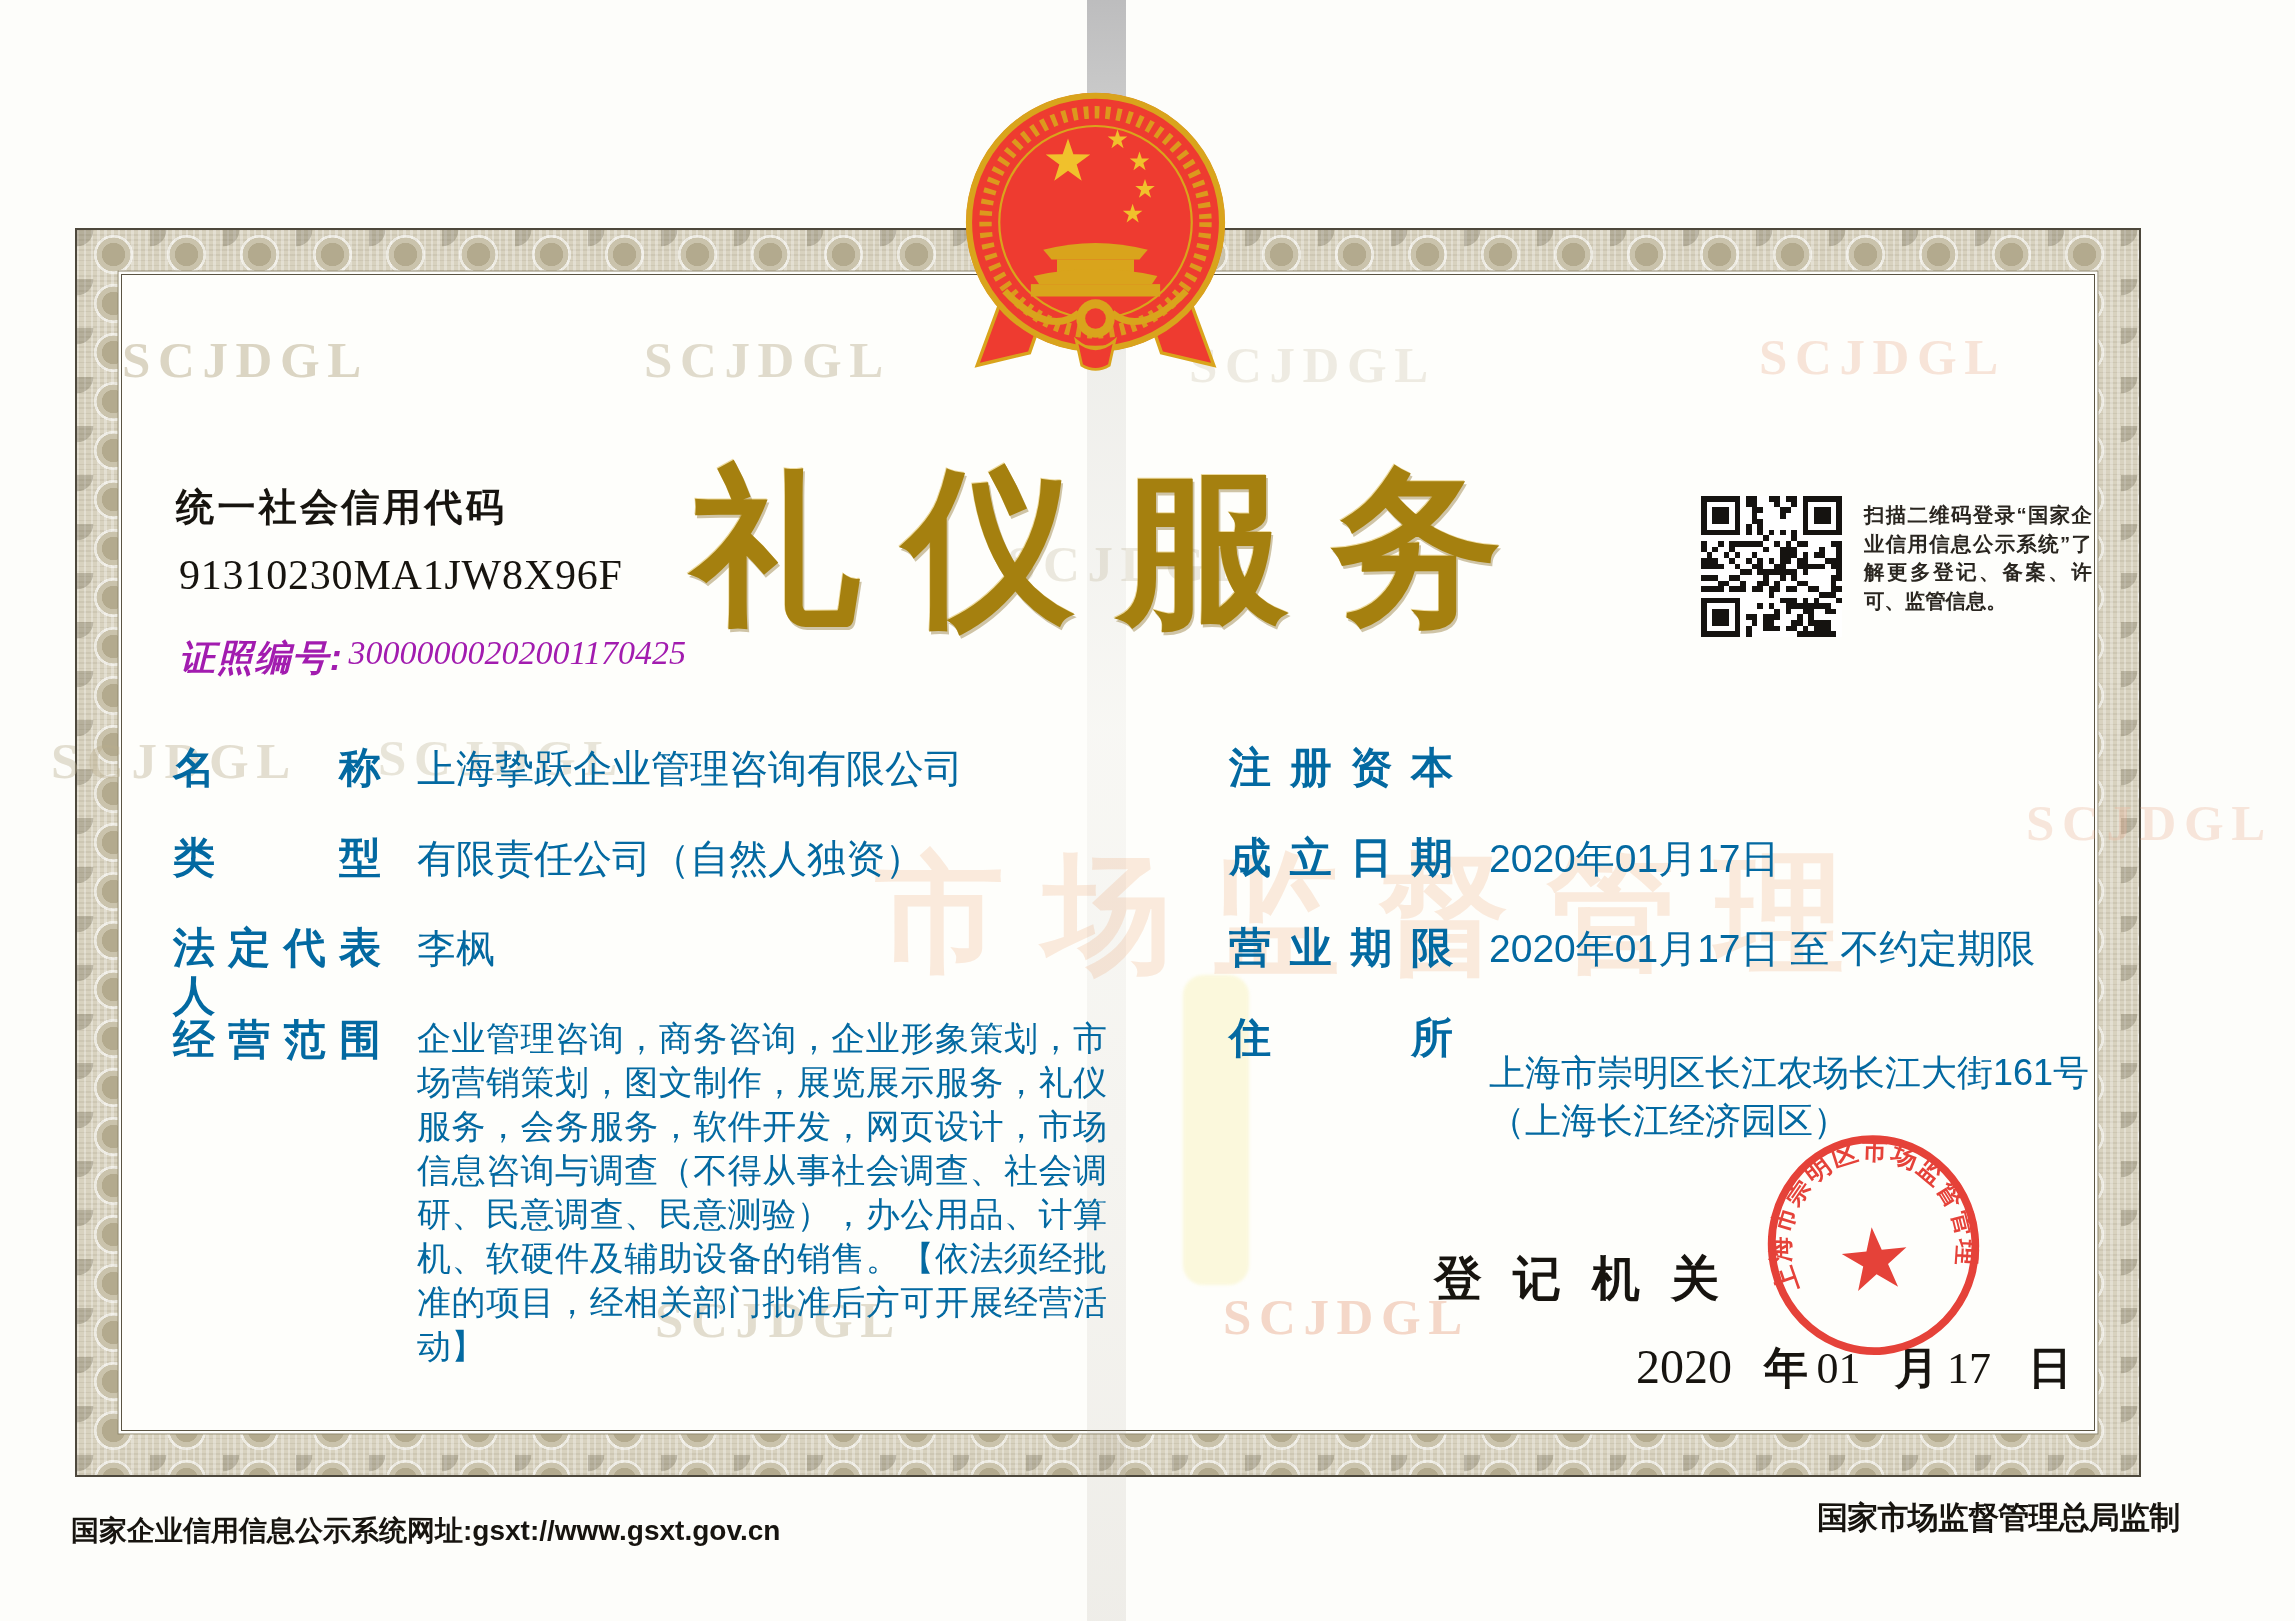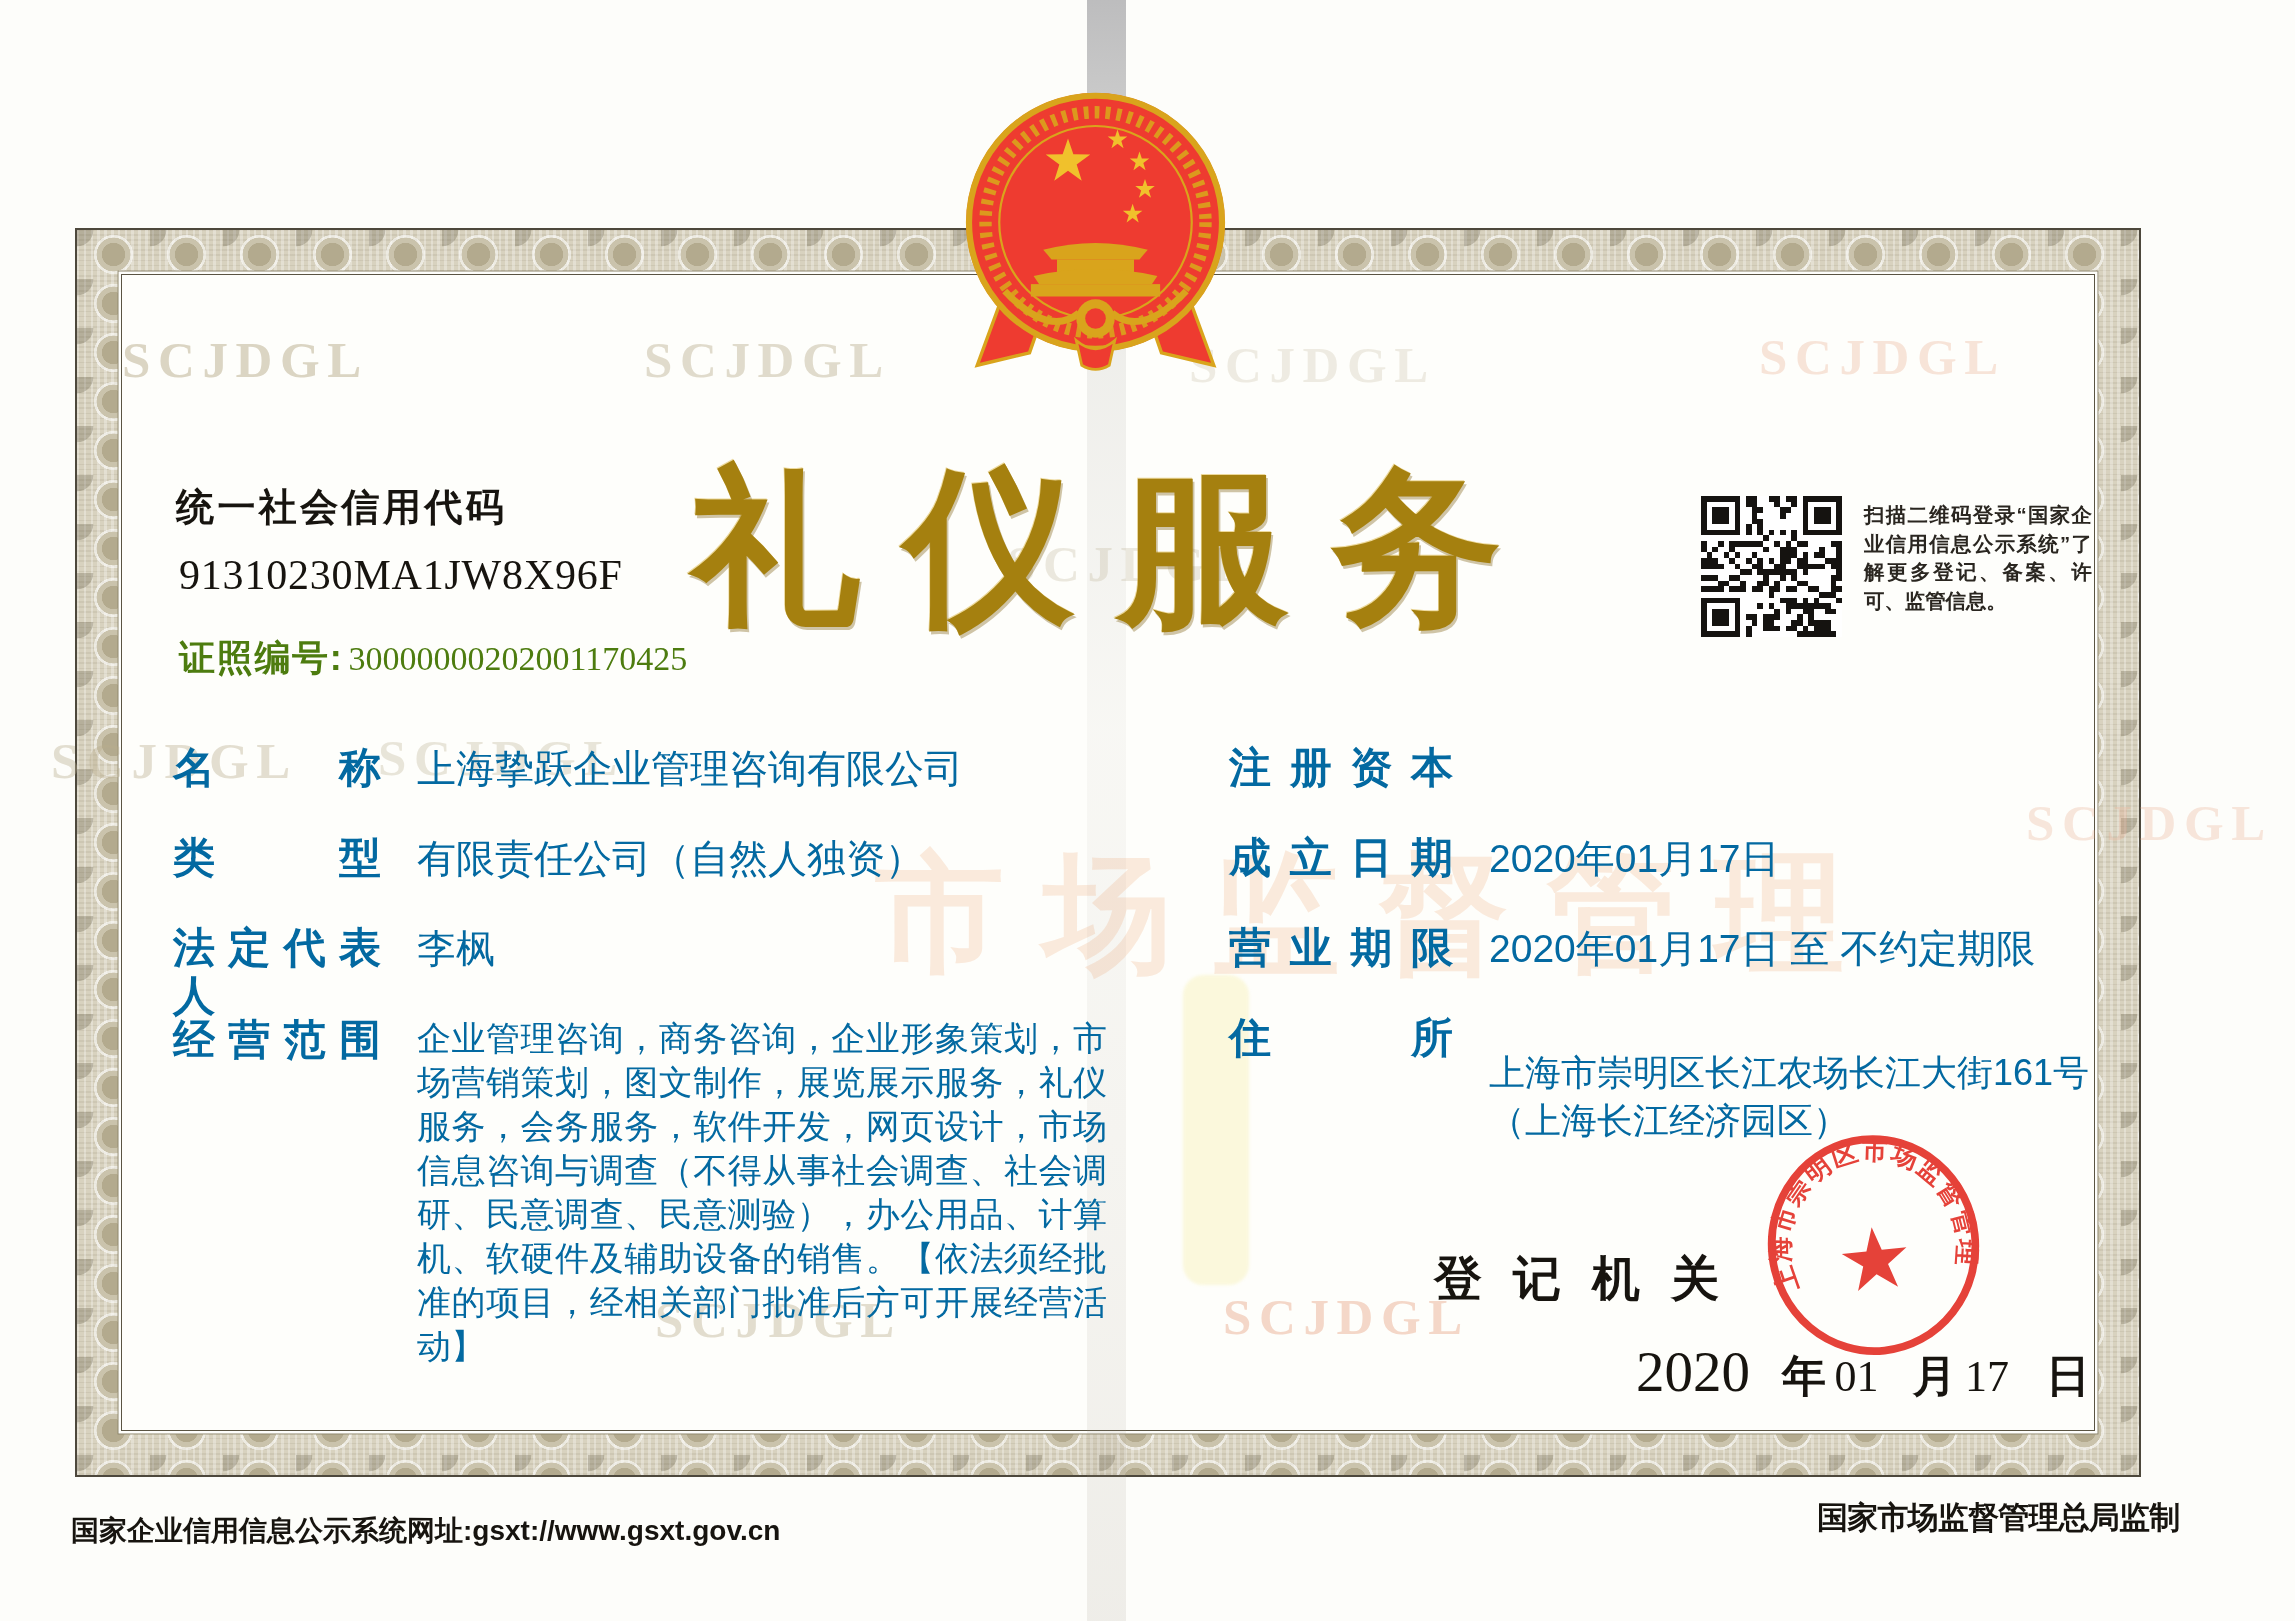--- a/index.html
+++ b/index.html
@@ -24,21 +24,21 @@
   .yellow-patch{position:absolute;left:1183px;top:975px;width:66px;height:310px;background:rgba(244,232,140,.28);border-radius:20.4px;filter:blur(1.7px);}
 
   
   .wm{position:absolute;font-family:"Liberation Serif",serif;font-weight:700;font-size:51px;letter-spacing:7.6px;color:#b9ad8d;user-select:none;}
   .wm.pink{color:#e8a98b;}
   .wm-center{position:absolute;left:875px;top:828px;font-size:129px;font-weight:700;letter-spacing:39px;color:rgba(230,135,70,.17);white-space:nowrap;}
 
   
   .uscc-label{position:absolute;left:176px;top:482px;font-size:38px;font-weight:700;letter-spacing:3.4px;color:#17140f;}
   .uscc-code{position:absolute;left:179px;top:551px;font-size:42px;font-family:"Liberation Serif",serif;color:#17140f;letter-spacing:0.8px;}
-  .license-row{position:absolute;left:179px;top:634px;display:flex;align-items:center;color:#4d7c0f;}
+  .license-row{position:absolute;left:179px;top:634px;display:flex;align-items:flex-start;color:#a21caf;font-style:italic;}
   .license-label{font-size:36px;font-weight:700;letter-spacing:1.7px;}
   .license-no{font-size:34px;font-family:"Liberation Serif",serif;margin-left:5.1px;}
 
   .title{position:absolute;left:690px;top:457px;font-size:170px;line-height:1.06;font-weight:700;letter-spacing:44px;white-space:nowrap;
     color:#a5800f;text-shadow:1.7px 2.5px 0 rgba(120,88,10,.35), -0.8px -0.8px 0 rgba(220,180,60,.5);}
 
   
   .qr{position:absolute;left:1701px;top:496px;width:141px;height:141px;}
   .qr svg{width:100%;height:100%;}
   .qr-caption{position:absolute;left:1864px;top:501px;width:228px;font-size:20.4px;line-height:28.5px;font-weight:700;color:#2a2620;text-align:justify;}
@@ -48,21 +48,21 @@
   .flabel{display:inline-block;font-weight:700;font-size:42px;line-height:1.15;text-align:justify;text-align-last:justify;flex:0 0 auto;}
   .flabel.left{width:208px;margin-left:173px;}
   .flabel.right{width:224px;margin-left:1229px;}
   .fvalue{font-size:39px;line-height:1.3;margin-left:36px;}
   .fvalue.scope{font-size:34px;line-height:44px;width:690px;text-align:justify;}
   .fvalue.addr{font-size:36px;line-height:48px;width:635px;margin-top:35px;}
 
   
   .registrar{position:absolute;left:1434px;top:1247px;width:285px;font-size:48px;font-weight:700;text-align:justify;text-align-last:justify;color:#17140f;}
   .date-row{position:absolute;left:1636px;top:1339px;display:flex;align-items:baseline;color:#17140f;}
-  .d-num{font-family:"Liberation Serif",serif;font-size:57px;}
+  .d-num{font-family:"Liberation Serif",serif;font-size:48px;}
   .d-num.small{font-size:44px;}
   .d-unit{font-size:44px;font-weight:700;}
   .g38{margin-left:32px;} .g10{margin-left:8.5px;} .g40{margin-left:34px;} .g43{margin-left:37px;}
   .seal{position:absolute;left:1764px;top:1133px;width:219px;height:224px;transform:rotate(-6deg);opacity:.93;}
 
   
   .emblem{position:absolute;left:958px;top:82px;width:275px;height:299px;}
 
   
   .footer-left{position:absolute;left:71px;top:1512px;font-size:28px;font-weight:700;color:#17140f;}

